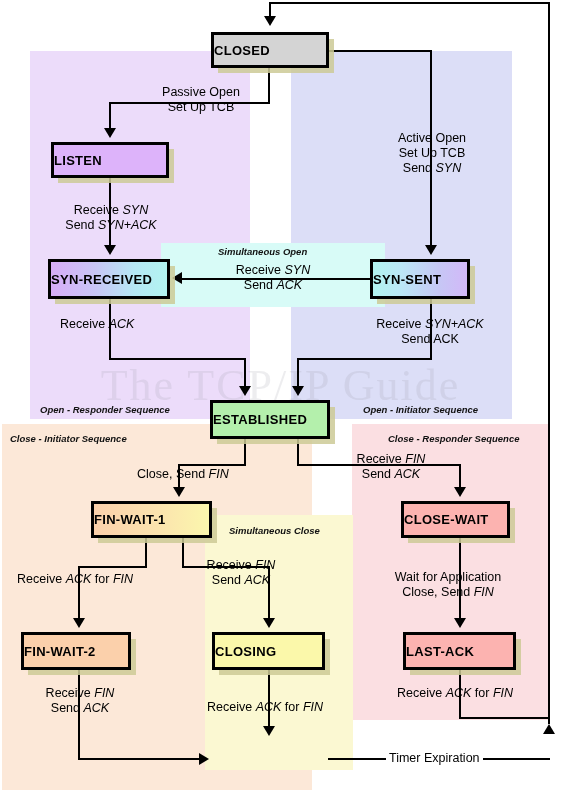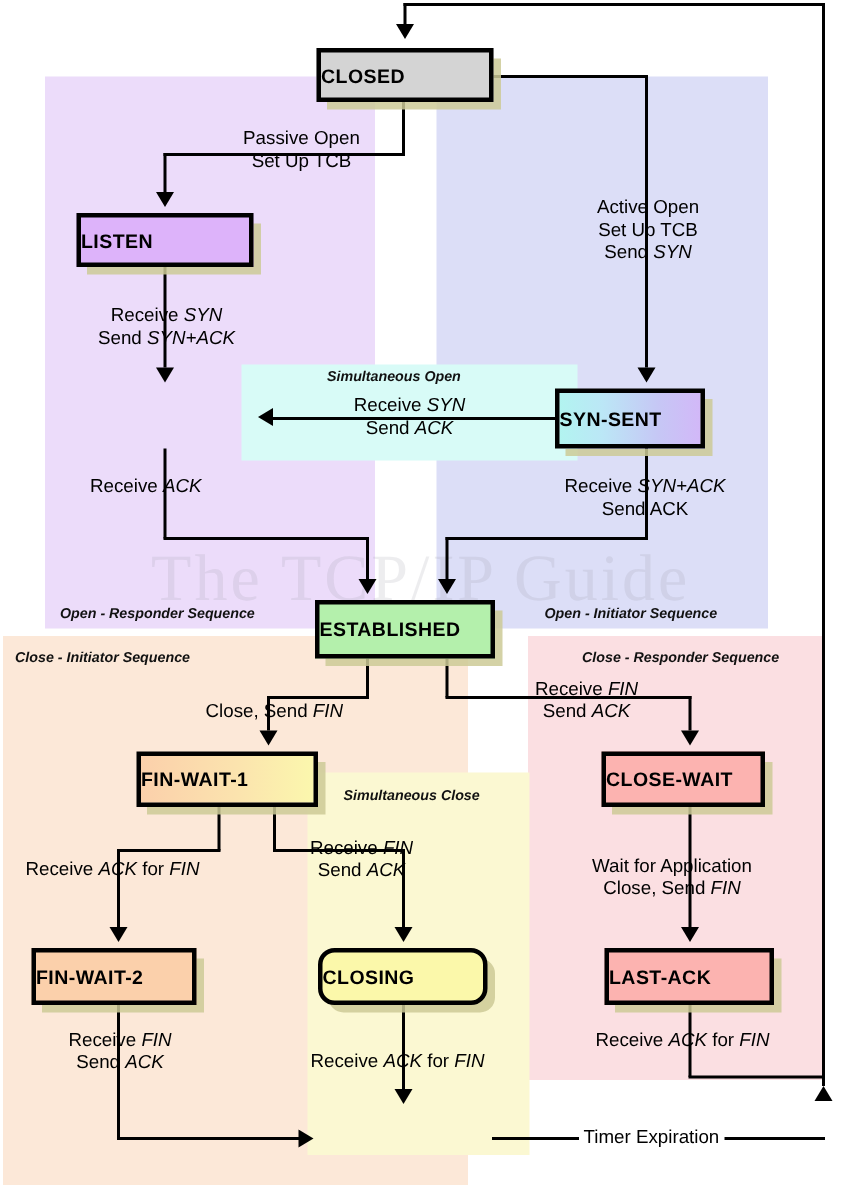--- a/index.html
+++ b/index.html
@@ -126,20 +126,23 @@
   <div class="arw arw-u" style="left:543px;top:724px;"></div>
 
   <div class="state" style="left:211px;top:32px;width:118px;height:36px;background:#d4d4d4;">
     <span>CLOSED</span>
   </div>
 
   <div class="state" style="left:51px;top:142px;width:118px;height:36px;background:#ddb3fa;">
     <span>LISTEN</span>
   </div>
 
+  <div class="state" style="left:48px;top:259px;width:122px;height:40px;background:linear-gradient(90deg,#d7adf7 0%,#c8c5f5 38%,#b6e8f5 72%,#b2f4f0 100%);">
+    <span>SYN-RECEIVED</span>
+  </div>
 
   <div class="state" style="left:370px;top:259px;width:100px;height:40px;background:linear-gradient(90deg,#b2f4f0 0%,#bbe7f6 30%,#c6c7f5 70%,#d2b8f8 100%);">
     <span>SYN-SENT</span>
   </div>
 
   <div class="state" style="left:210px;top:400px;width:120px;height:39px;background:#b4f0ac;">
     <span>ESTABLISHED</span>
   </div>
 
   <div class="state" style="left:91px;top:501px;width:121px;height:37px;background:linear-gradient(90deg,#fbd0ab 0%,#fbe3ae 55%,#fbf7ad 100%);">
@@ -147,21 +150,21 @@
   </div>
 
   <div class="state" style="left:401px;top:501px;width:109px;height:37px;background:#fcb3b0;">
     <span>CLOSE-WAIT</span>
   </div>
 
   <div class="state" style="left:21px;top:632px;width:110px;height:38px;background:#fbd0ab;">
     <span>FIN-WAIT-2</span>
   </div>
 
-  <div class="state" style="left:212px;top:632px;width:113px;height:38px;background:#fbf8aa;border-radius:11px;">
+  <div class="state" style="left:212px;top:632px;width:113px;height:38px;background:#fbf8aa;">
     <span>CLOSING</span>
   </div>
 
   <div class="state" style="left:403px;top:632px;width:113px;height:38px;background:#fcb3b0;">
     <span>LAST-ACK</span>
   </div>
 
 
   <div class="elab c" style="left:131px;top:85px;width:140px;">
     <div>Passive Open</div>

